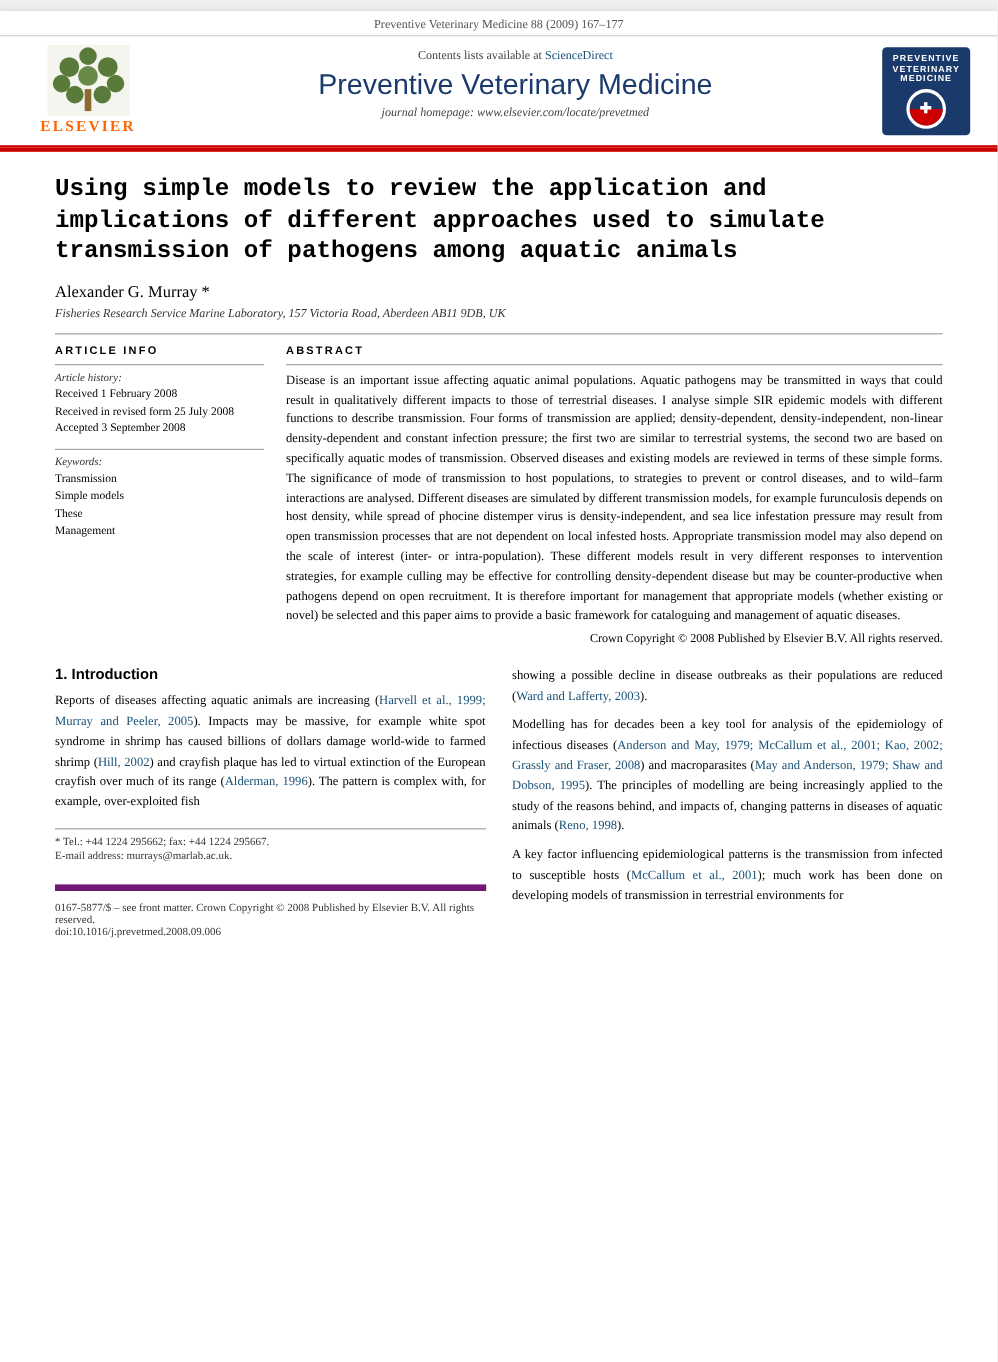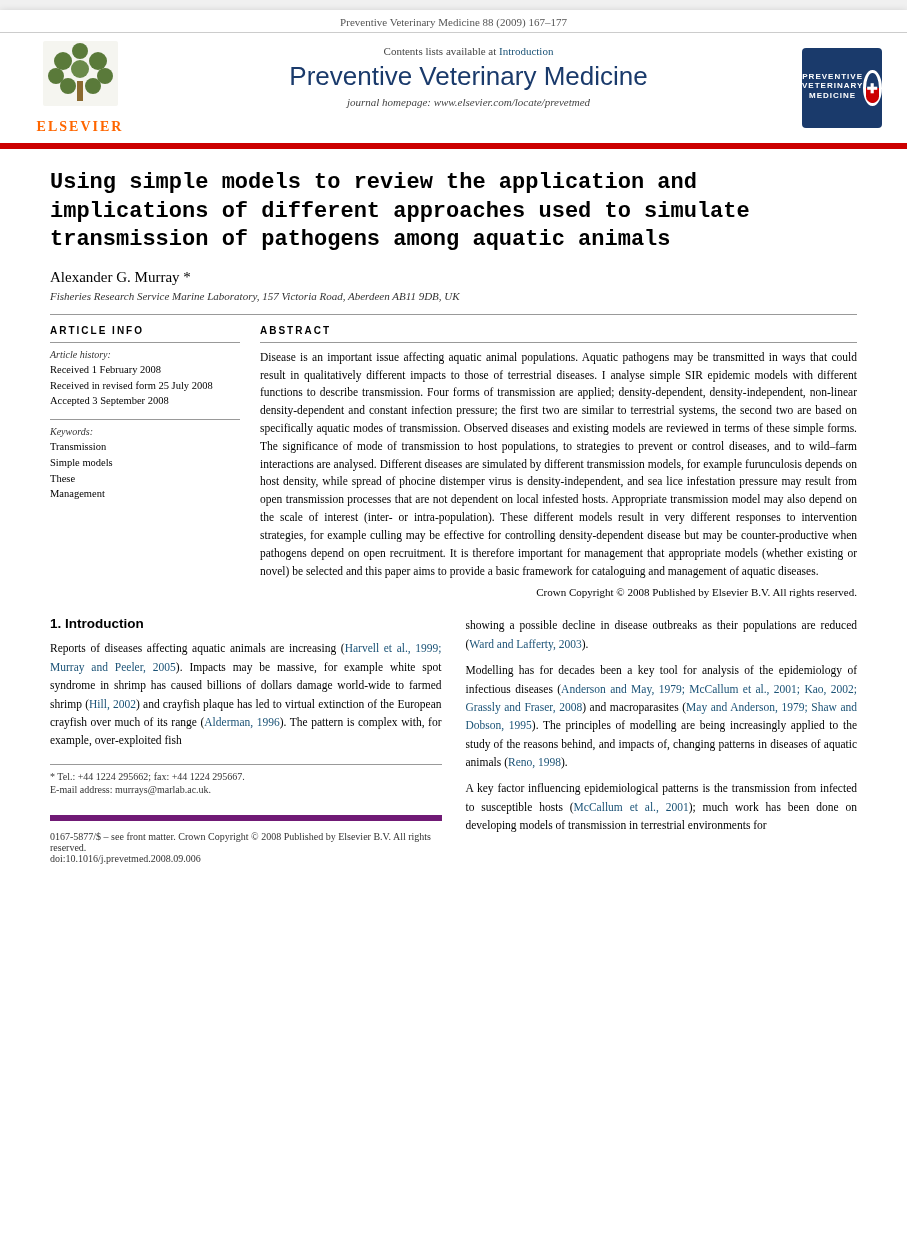--- a/index.html
+++ b/index.html
@@ -37,21 +37,20 @@
       position: relative;
     }
     .journal-header-left {
       width: 120px;
       flex-shrink: 0;
     }
     .elsevier-logo {
       display: flex;
       flex-direction: column;
       align-items: center;
-      gap: 11px;
     }
     .elsevier-tree {
       width: 75px;
       height: 65px;
     }
     .elsevier-text {
       font-size: 14px;
       font-weight: bold;
       color: #f60;
       letter-spacing: 2px;
@@ -87,20 +86,21 @@
       align-items: center;
       justify-content: center;
     }
     .journal-badge {
       background: #1a3a6b;
       color: #fff;
       width: 80px;
       height: 80px;
       border-radius: 4px;
       display: flex;
+      flex-direction: column;
       align-items: center;
       justify-content: center;
       font-size: 9px;
       font-weight: bold;
       letter-spacing: 1px;
       text-align: center;
       font-family: Arial, sans-serif;
       position: relative;
       overflow: hidden;
     }
@@ -283,21 +283,21 @@
           <ellipse cx="25" cy="45" rx="8" ry="8" fill="#5a7a3a"></ellipse>
           <ellipse cx="50" cy="45" rx="8" ry="8" fill="#5a7a3a"></ellipse>
           <rect x="34" y="40" width="6" height="20" fill="#8b6a30"></rect>
         </svg>
         <div class="elsevier-text">ELSEVIER</div>
       </div>
     </div>
 
     <div class="journal-header-center">
       <div class="contents-line">
-        Contents lists available at <span style="color:#1a5276;">Introduction</span>
+        Contents lists available at <span style="color:#1a5276;">ScienceDirect</span>
       </div>
       <div class="journal-title">Preventive Veterinary Medicine</div>
       <div class="journal-homepage">journal homepage: www.elsevier.com/locate/prevetmed</div>
     </div>
 
     <div class="journal-header-right">
       <div class="journal-badge">
         <div class="journal-badge-title">PREVENTIVE<br>VETERINARY<br>MEDICINE</div>
         <div class="journal-badge-circle">
           <span style="position:relative;z-index:1;font-size:13px;color:#fff;">✚</span>

